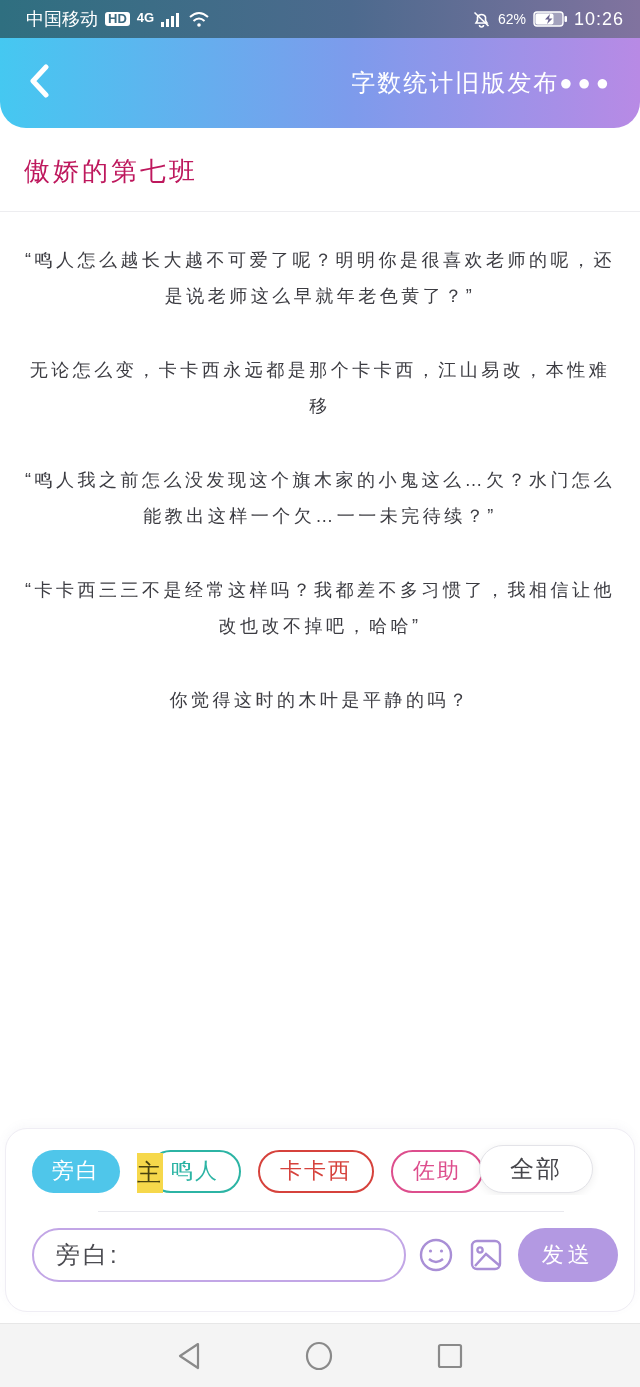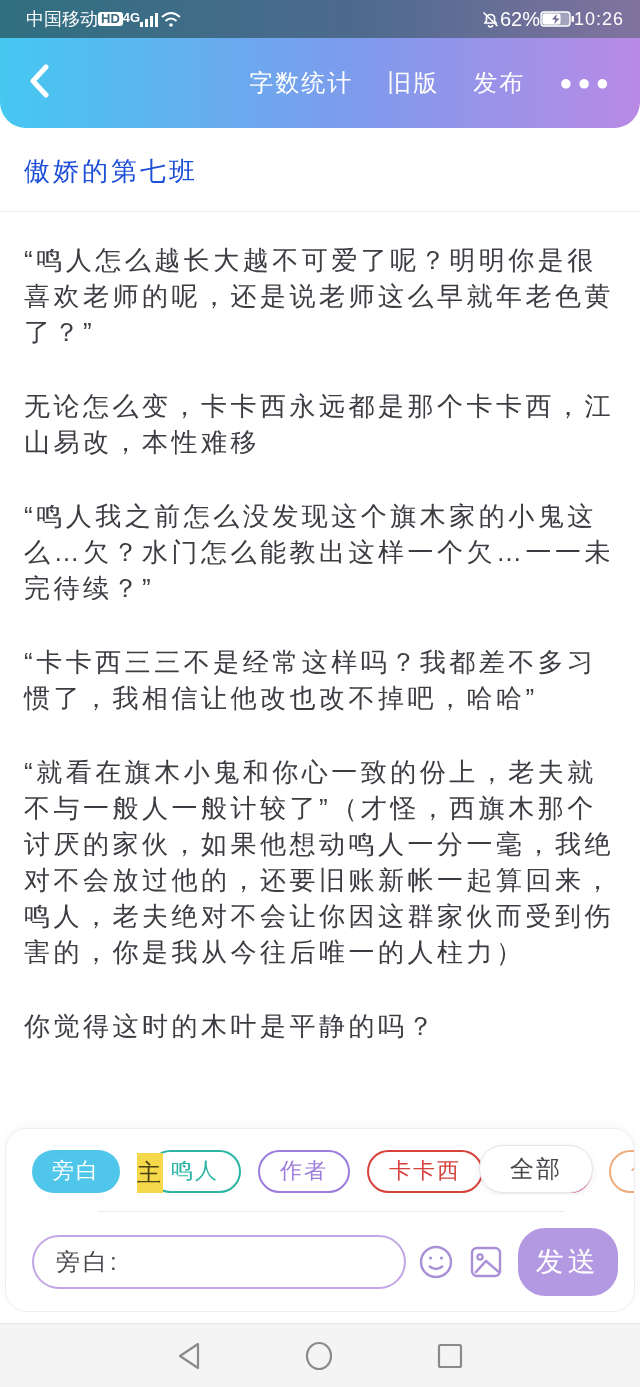--- a/index.html
+++ b/index.html
@@ -11,59 +11,59 @@
     overflow:hidden;
   }
 
   
   .status-bar {
     position:absolute; top:0; left:0; right:0; height:38px;
     background:linear-gradient(90deg,#2f6f80 0%,#4d6a8e 55%,#81739f 100%);
     color:#fff; display:flex; align-items:center; justify-content:space-between;
     padding:0 16px 0 26px; font-size:18px;
   }
-  .sb-left,.sb-right { display:flex; align-items:center; }
+  .sb-left,.sb-right { display:flex; align-items:center; gap:7px; }
   .hd-badge {
     background:#fff; color:#3b6a80; font-size:13px; font-weight:bold;
     border-radius:3px; padding:1px 3px; line-height:12px;
   }
   .net-4g { font-size:13px; font-weight:bold; align-self:flex-start; margin-top:3px; }
   .sb-icon svg { display:block; }
-  .sb-pct { font-size:20px; }
+  .sb-pct { font-size:14px; }
   .sb-time { font-size:18px; letter-spacing:1px; }
 
   
   .header {
     position:absolute; top:38px; left:0; right:0; height:90px;
     background:linear-gradient(90deg,#45c8f1 0%,#7d9bec 55%,#b88ae5 100%);
     border-radius:0 0 26px 26px;
     display:flex; align-items:center; color:#fff;
     padding:0 26px 0 28px;
   }
   .back-btn { width:40px; height:40px; display:flex; align-items:center; cursor:pointer; }
   .header-actions {
-    margin-left:auto; display:flex; align-items:center; gap:34px;
+    margin-left:auto; display:flex; align-items:center; 
     font-size:24px; letter-spacing:2px;
   }
   .header-action { cursor:pointer; white-space:nowrap; }
   .menu-dots { font-size:22px; letter-spacing:5px; cursor:pointer; }
 
   
   .content {
     position:absolute; top:128px; left:0; right:0; bottom:0;
     padding:26px 24px 0 24px; background:#fff;
   }
   .doc-title {
-    font-size:26px; color:#1d4ed8; letter-spacing:3px; margin-bottom:22px;
+    font-size:26px; color:#be185d; letter-spacing:3px; margin-bottom:22px;
     font-weight:normal;
   }
   .title-divider { height:1px; background:#ededf0; margin:0 -24px 30px -24px; }
   .para {
-    font-size:26px; color:#3c3c42; line-height:36px; letter-spacing:3.5px;
-    margin-bottom:38px; word-break:break-all;
+    font-size:18px; color:#3c3c42; line-height:36px; letter-spacing:3.5px;
+    margin-bottom:38px; word-break:break-all;text-align:center;
   }
 
   
   .panel {
     position:absolute; left:5px; right:5px; top:1128px; height:184px;
     background:#fff; border:1px solid #efedf4; border-radius:22px;
     box-shadow:0 -3px 10px rgba(120,110,160,0.05);
     z-index:3;
   }
   .tags-row {
@@ -97,22 +97,22 @@
 
   .input-row { display:flex; align-items:center; padding:16px 16px 0 26px; }
   .chat-input {
     width:392px; height:54px; border:2px solid #c2a6e6; border-radius:27px;
     font-size:24px; color:#4a4a50; letter-spacing:3px;
     padding:0 22px; background:#fff; outline:none;
     font-family:"Liberation Sans", sans-serif;
   }
   .icon-btn { margin-left:10px; cursor:pointer; display:flex; }
   .send-btn {
-    margin-left:12px; width:106px; height:68px; border:none;
-    background:#b399e2; border-radius:27px; color:#fff; font-size:28px;
+    margin-left:12px; width:106px; height:54px; border:none;
+    background:#b399e2; border-radius:27px; color:#fff; font-size:22px;
     letter-spacing:4px; cursor:pointer;
     font-family:"Liberation Sans", sans-serif;
   }
 
   
   .nav-bar {
     position:absolute; left:0; right:0; bottom:0; height:64px;
     background:#f4f4f4; border-top:1px solid #e7e7e7;
     display:flex; align-items:center; justify-content:center; gap:102px;
     z-index:4;
@@ -182,32 +182,30 @@
   </div>
 </div>
 
 <div class="content">
   <div class="doc-title">傲娇的第七班</div>
   <div class="title-divider"></div>
   <p class="para">“鸣人怎么越长大越不可爱了呢？明明你是很喜欢老师的呢，还是说老师这么早就年老色黄了？”</p>
   <p class="para">无论怎么变，卡卡西永远都是那个卡卡西，江山易改，本性难移</p>
   <p class="para">“鸣人我之前怎么没发现这个旗木家的小鬼这么…欠？水门怎么能教出这样一个欠…一一未完待续？”</p>
   <p class="para">“卡卡西三三不是经常这样吗？我都差不多习惯了，我相信让他改也改不掉吧，哈哈”</p>
-  <p class="para">“就看在旗木小鬼和你心一致的份上，老夫就不与一般人一般计较了”（才怪，西旗木那个讨厌的家伙，如果他想动鸣人一分一毫，我绝对不会放过他的，还要旧账新帐一起算回来，鸣人，老夫绝对不会让你因这群家伙而受到伤害的，你是我从今往后唯一的人柱力）</p>
   <p class="para">你觉得这时的木叶是平静的吗？</p>
 </div>
 
 <div class="panel">
   <div class="tags-row">
     <div class="pill pill-narrator">旁白</div>
     <div class="pill pill-naruto">
       <span class="role-badge">主</span>
       <span>鸣人</span>
     </div>
-    <div class="pill pill-author">作者</div>
     <div class="pill pill-kakashi">卡卡西</div>
     <div class="pill pill-sasuke">佐助</div>
     <div class="pill pill-partial">佐</div>
     <div class="pill pill-all">全部</div>
   </div>
   <div class="tags-divider"></div>
   <div class="input-row">
     <input class="chat-input" type="text" value="旁白:" style="">
     <span class="icon-btn">
       <svg width="40" height="40" viewBox="0 0 40 40" fill="none" stroke="#a98fd6" stroke-width="2.4">

